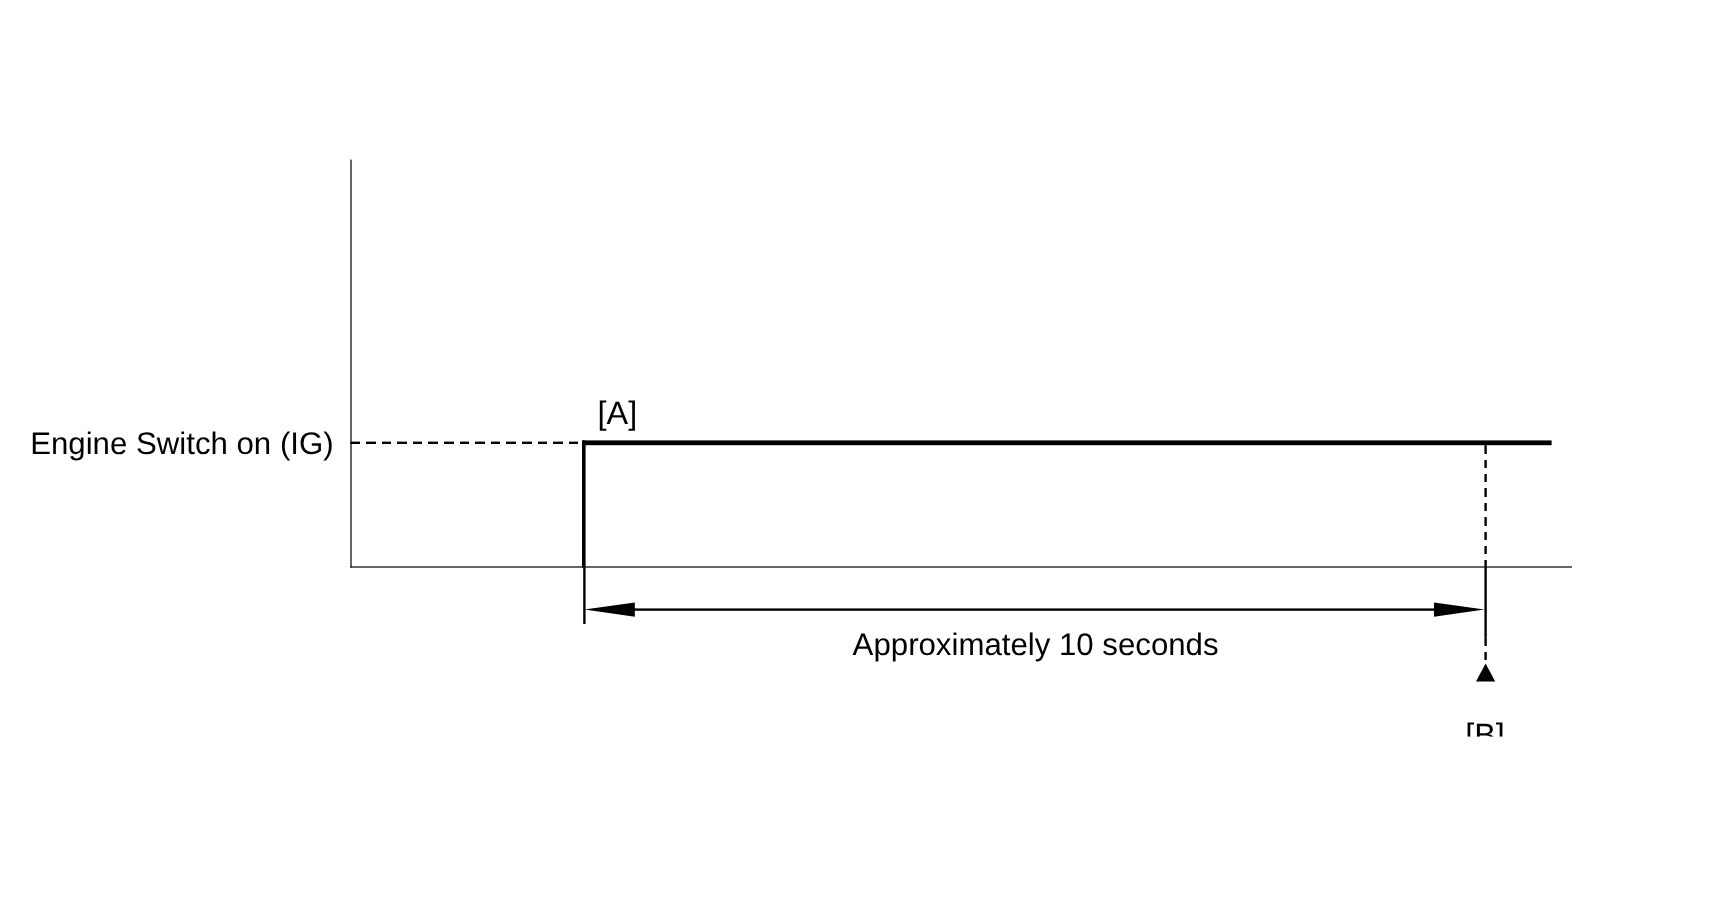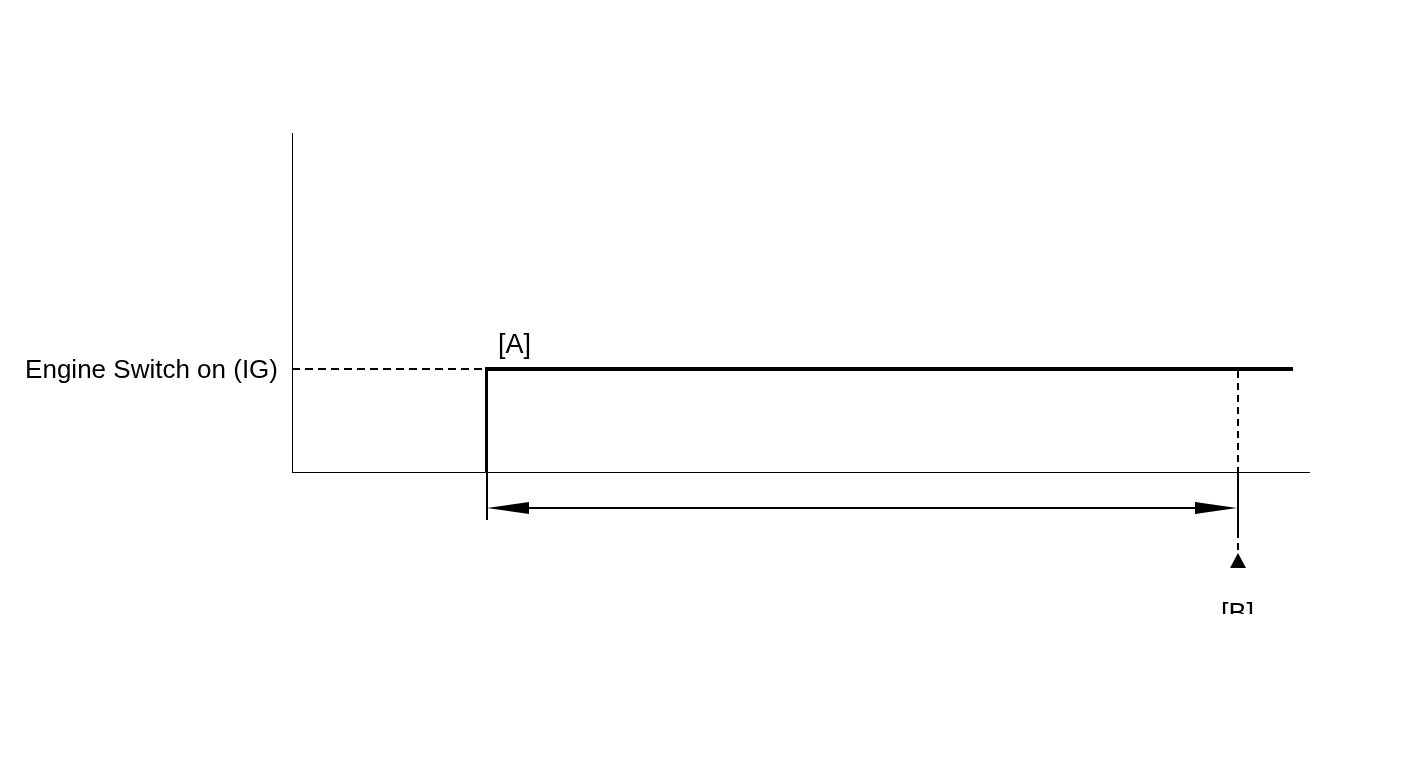--- a/index.html
+++ b/index.html
@@ -86,16 +86,17 @@
   <div class="abs tri-up" style="left:1230px; top:553px;"></div>
 
   <div class="abs vline" style="left:486px; top:473px; width:2px; height:47px;"></div>
 
   <div class="abs" style="left:487px; top:502px; width:750px; height:12px;">
     <div class="abs arrowhead left" style="left:0px; top:0px;"></div>
     <div class="abs hline" style="left:8px; top:5px; width:734px; height:2px;"></div>
     <div class="abs arrowhead right" style="left:708px; top:0px;"></div>
   </div>
 
+  <div class="abs lbl lbl-center" style="left:690px; top:522px; width:346px;">Approximately 10 seconds</div>
 
   <div class="abs lbl marker-lbl" style="left:1221px; top:598px;">[B]</div>
 
 </div>
 
 </body></html>

